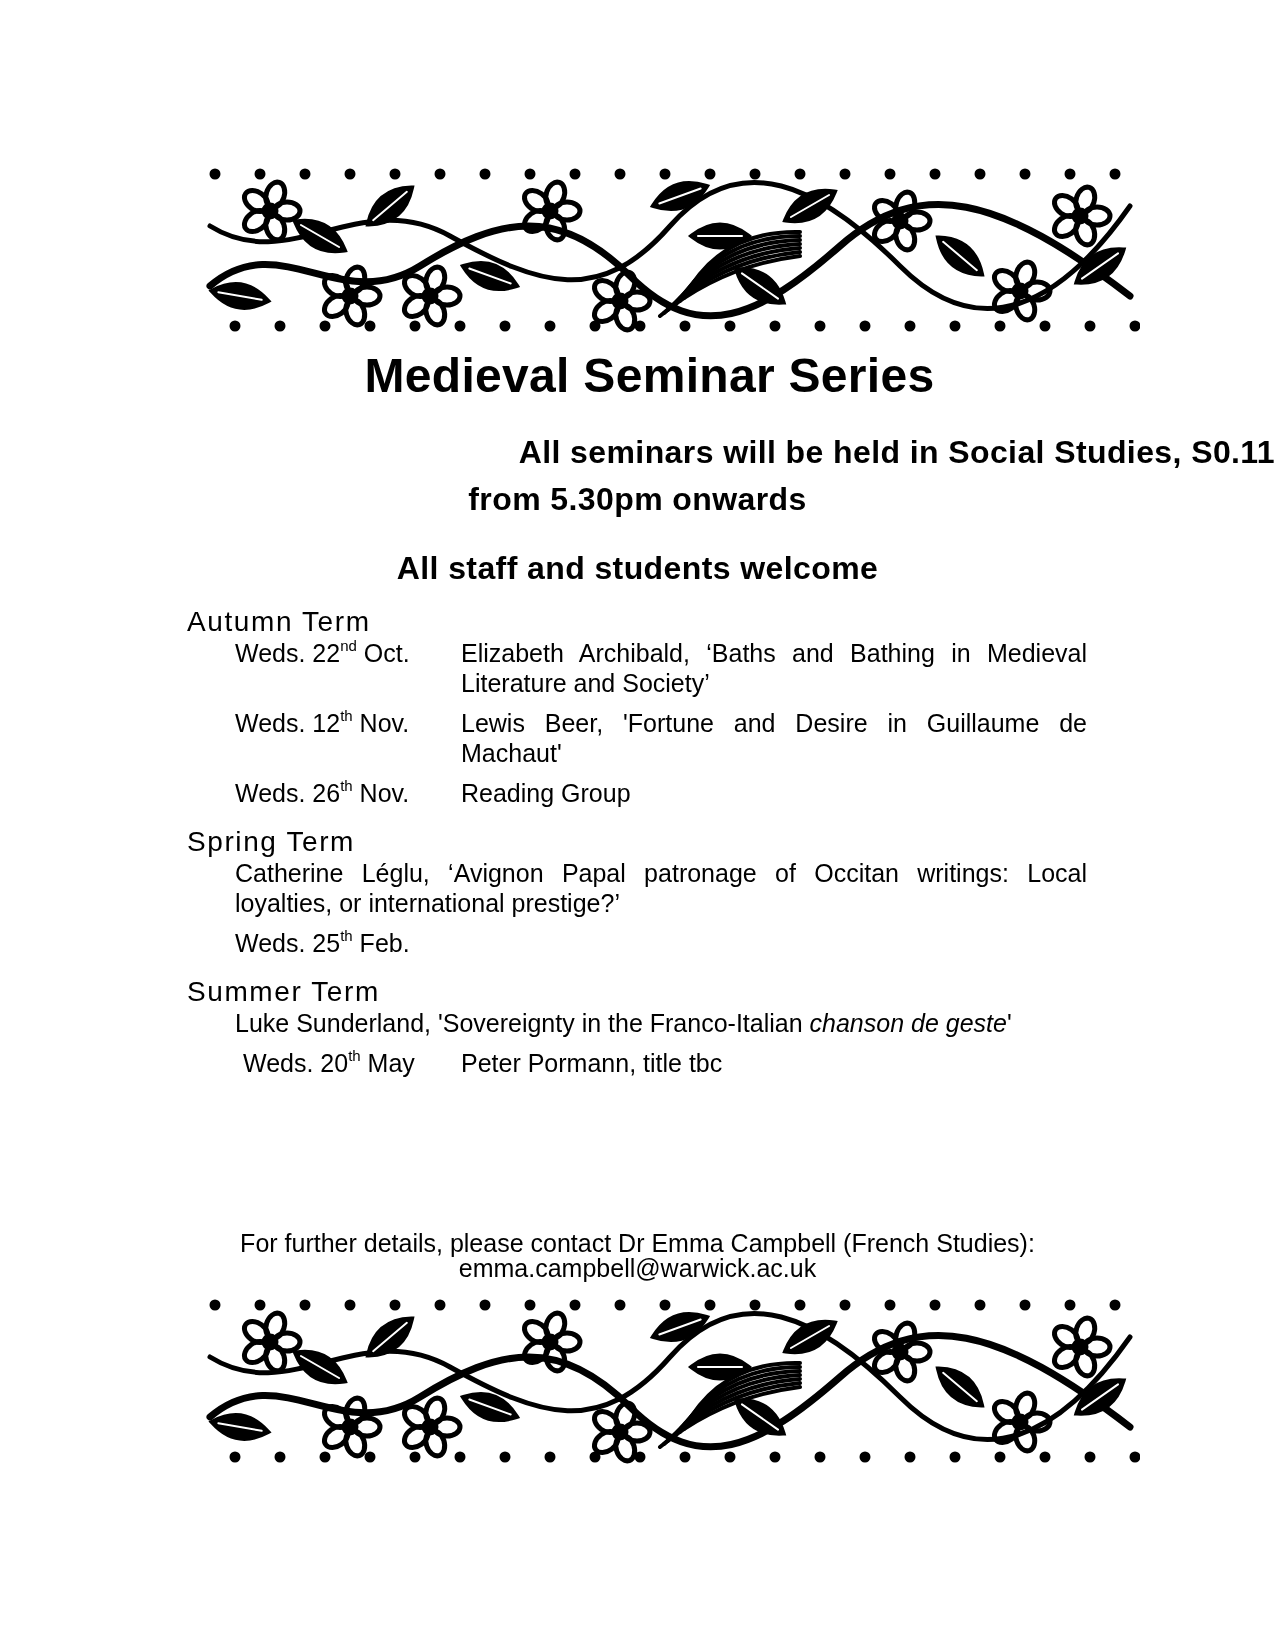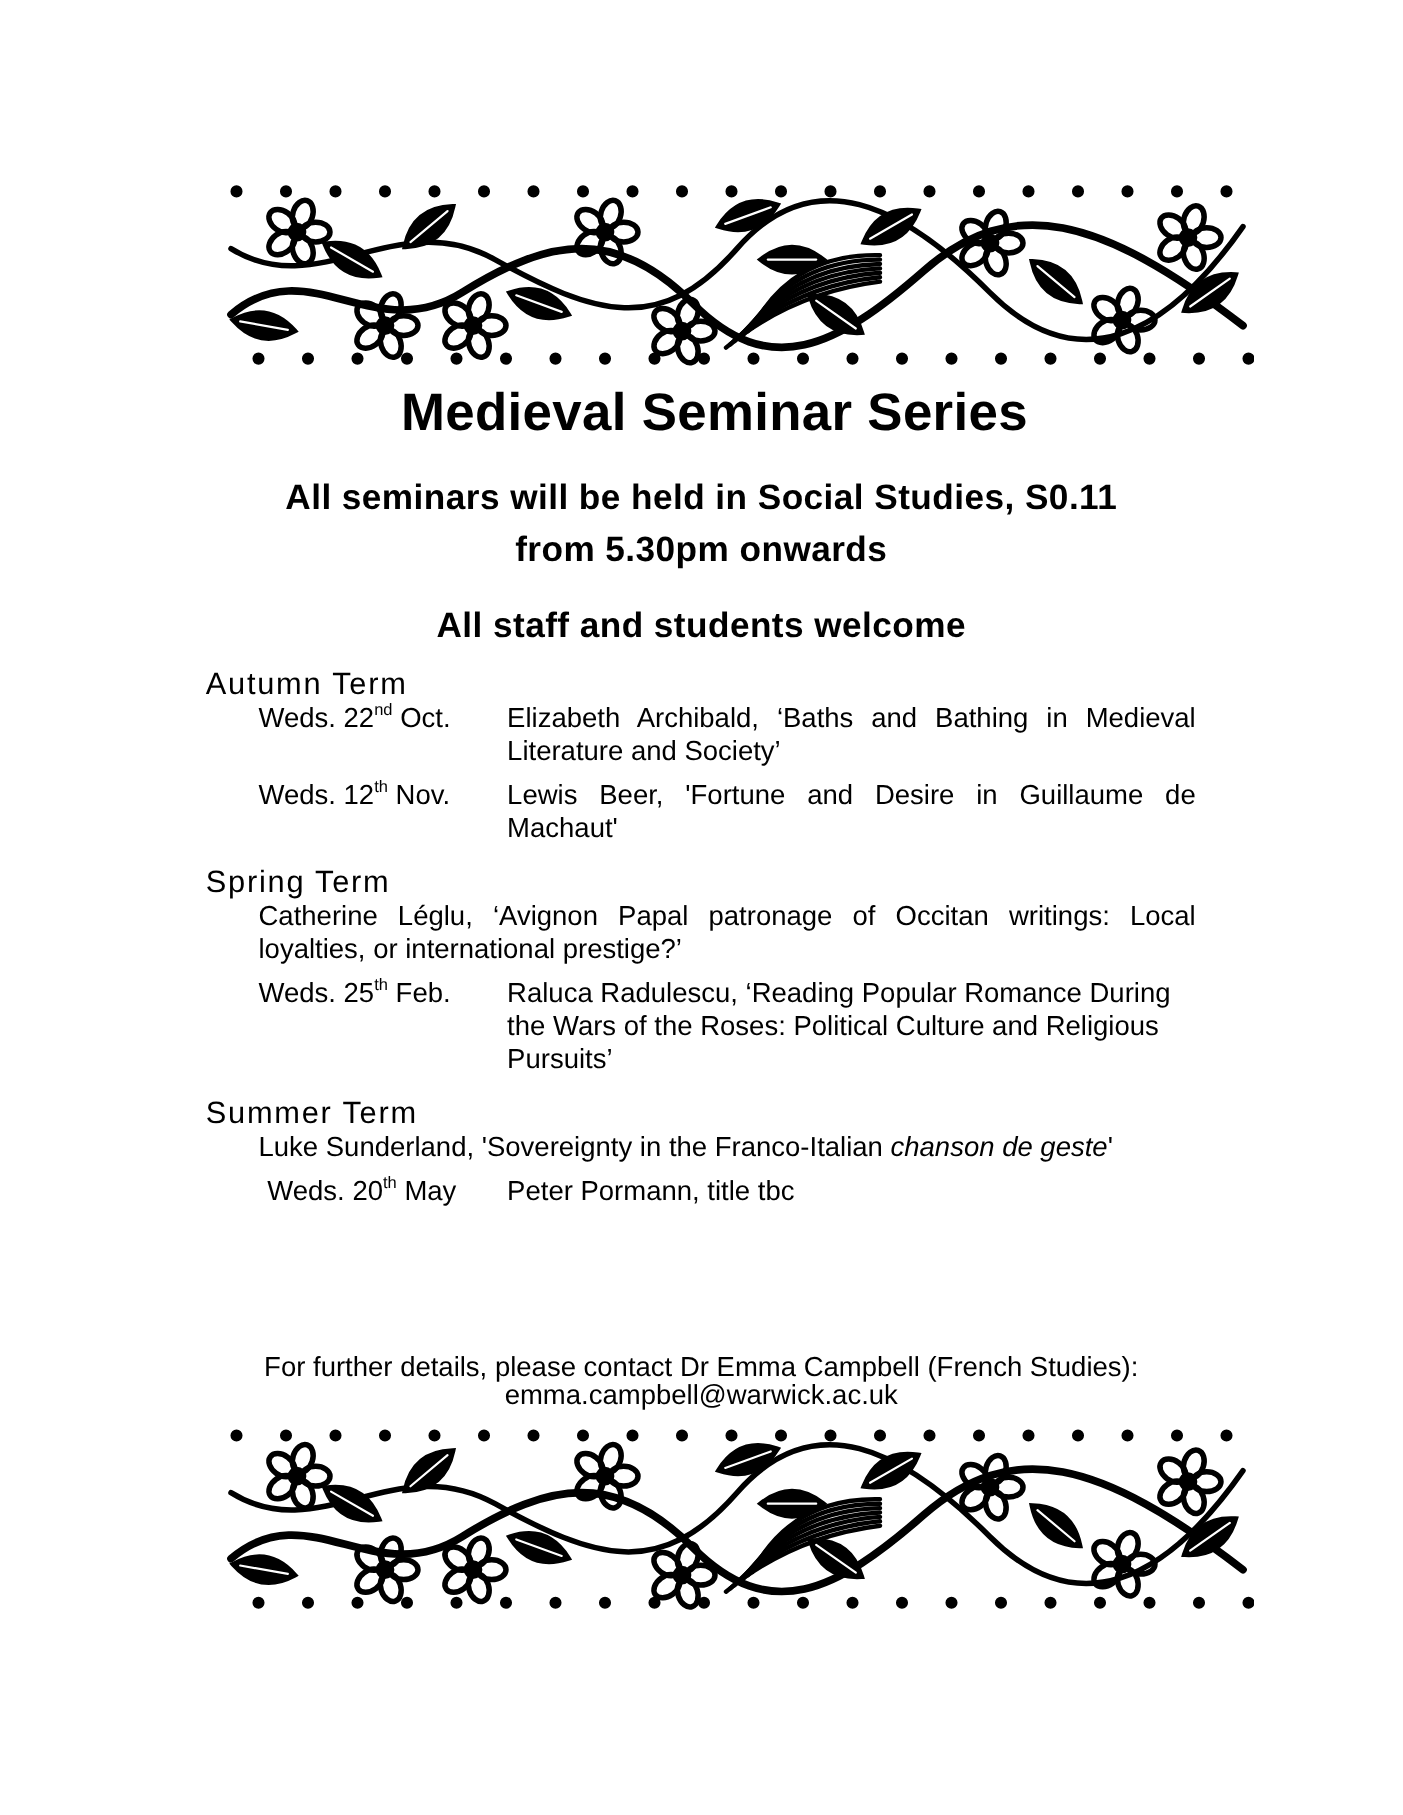--- a/index.html
+++ b/index.html
@@ -7,21 +7,21 @@
          font-family: "Liberation Sans", sans-serif; color: #000; }
   .banner { position: absolute; left: 200px; width: 940px; height: 168px; }
   .banner svg { width: 100%; height: 100%; display: block; }
   #banner-top { top: 166px; }
   #banner-bottom { top: 1297px; }
 
   .title { position: absolute; left: 0; width: 1275px; top: 348px; text-align: center;
            font-size: 48px; font-weight: bold; letter-spacing: 0.3px; padding-left: 12px; }
   .subtitle { position: absolute; left: 0; width: 1275px; text-align: center;
               font-size: 32px; font-weight: bold; letter-spacing: 0.4px; }
-  #sub1 { top: 434px; }
+  #sub1 { top: 434px; text-align: right; }
   #sub2 { top: 481px; }
   #sub3 { top: 550px; }
 
   .schedule { position: absolute; left: 187px; top: 606px; width: 900px; }
   .term-heading { font-size: 28px; letter-spacing: 1.6px; line-height: 32px; height: 32px; }
   .row { display: flex; font-size: 25px; line-height: 30px; margin-left: 48px; }
   .row .date { width: 226px; flex: none; white-space: nowrap; }
   .row .date sup { font-size: 15px; line-height: 0; vertical-align: 11px; }
   .row .desc { flex: 1; text-align: justify; }
   .row + .row { margin-top: 10px; }
@@ -186,30 +186,33 @@
   <div class="term">
     <div class="term-heading">Autumn Term</div>
     <div class="row">
       <div class="date"><span>Weds. 22</span><sup>nd</sup><span> Oct.</span></div>
       <div class="desc">Elizabeth Archibald, ‘Baths and Bathing in Medieval Literature and Society’</div>
     </div>
     <div class="row">
       <div class="date"><span>Weds. 12</span><sup>th</sup><span> Nov.</span></div>
       <div class="desc">Lewis Beer, 'Fortune and Desire in Guillaume de Machaut'</div>
     </div>
+    <div class="row">
+      <div class="date"><span>Weds. 26</span><sup>th</sup><span> Nov.</span></div>
+      <div class="desc">Reading Group</div>
+    </div>
   </div>
 
   <div class="term">
     <div class="term-heading">Spring Term</div>
     <div class="row">
       <div class="desc">Catherine Léglu, ‘Avignon Papal patronage of Occitan writings: Local loyalties, or international prestige?’</div>
     </div>
     <div class="row">
       <div class="date"><span>Weds. 25</span><sup>th</sup><span> Feb.</span></div>
-      <div class="desc" style="text-align:left">Raluca Radulescu, ‘Reading Popular Romance During the Wars of the Roses: Political Culture and Religious Pursuits’</div>
     </div>
   </div>
 
   <div class="term">
     <div class="term-heading">Summer Term</div>
     <div class="row">
       <div class="desc"><span>Luke Sunderland, 'Sovereignty in the Franco-Italian </span><em>chanson de geste</em><span>'</span></div>
     </div>
     <div class="row">
       <div class="date indent"><span>Weds. 20</span><sup>th</sup><span> May</span></div>

